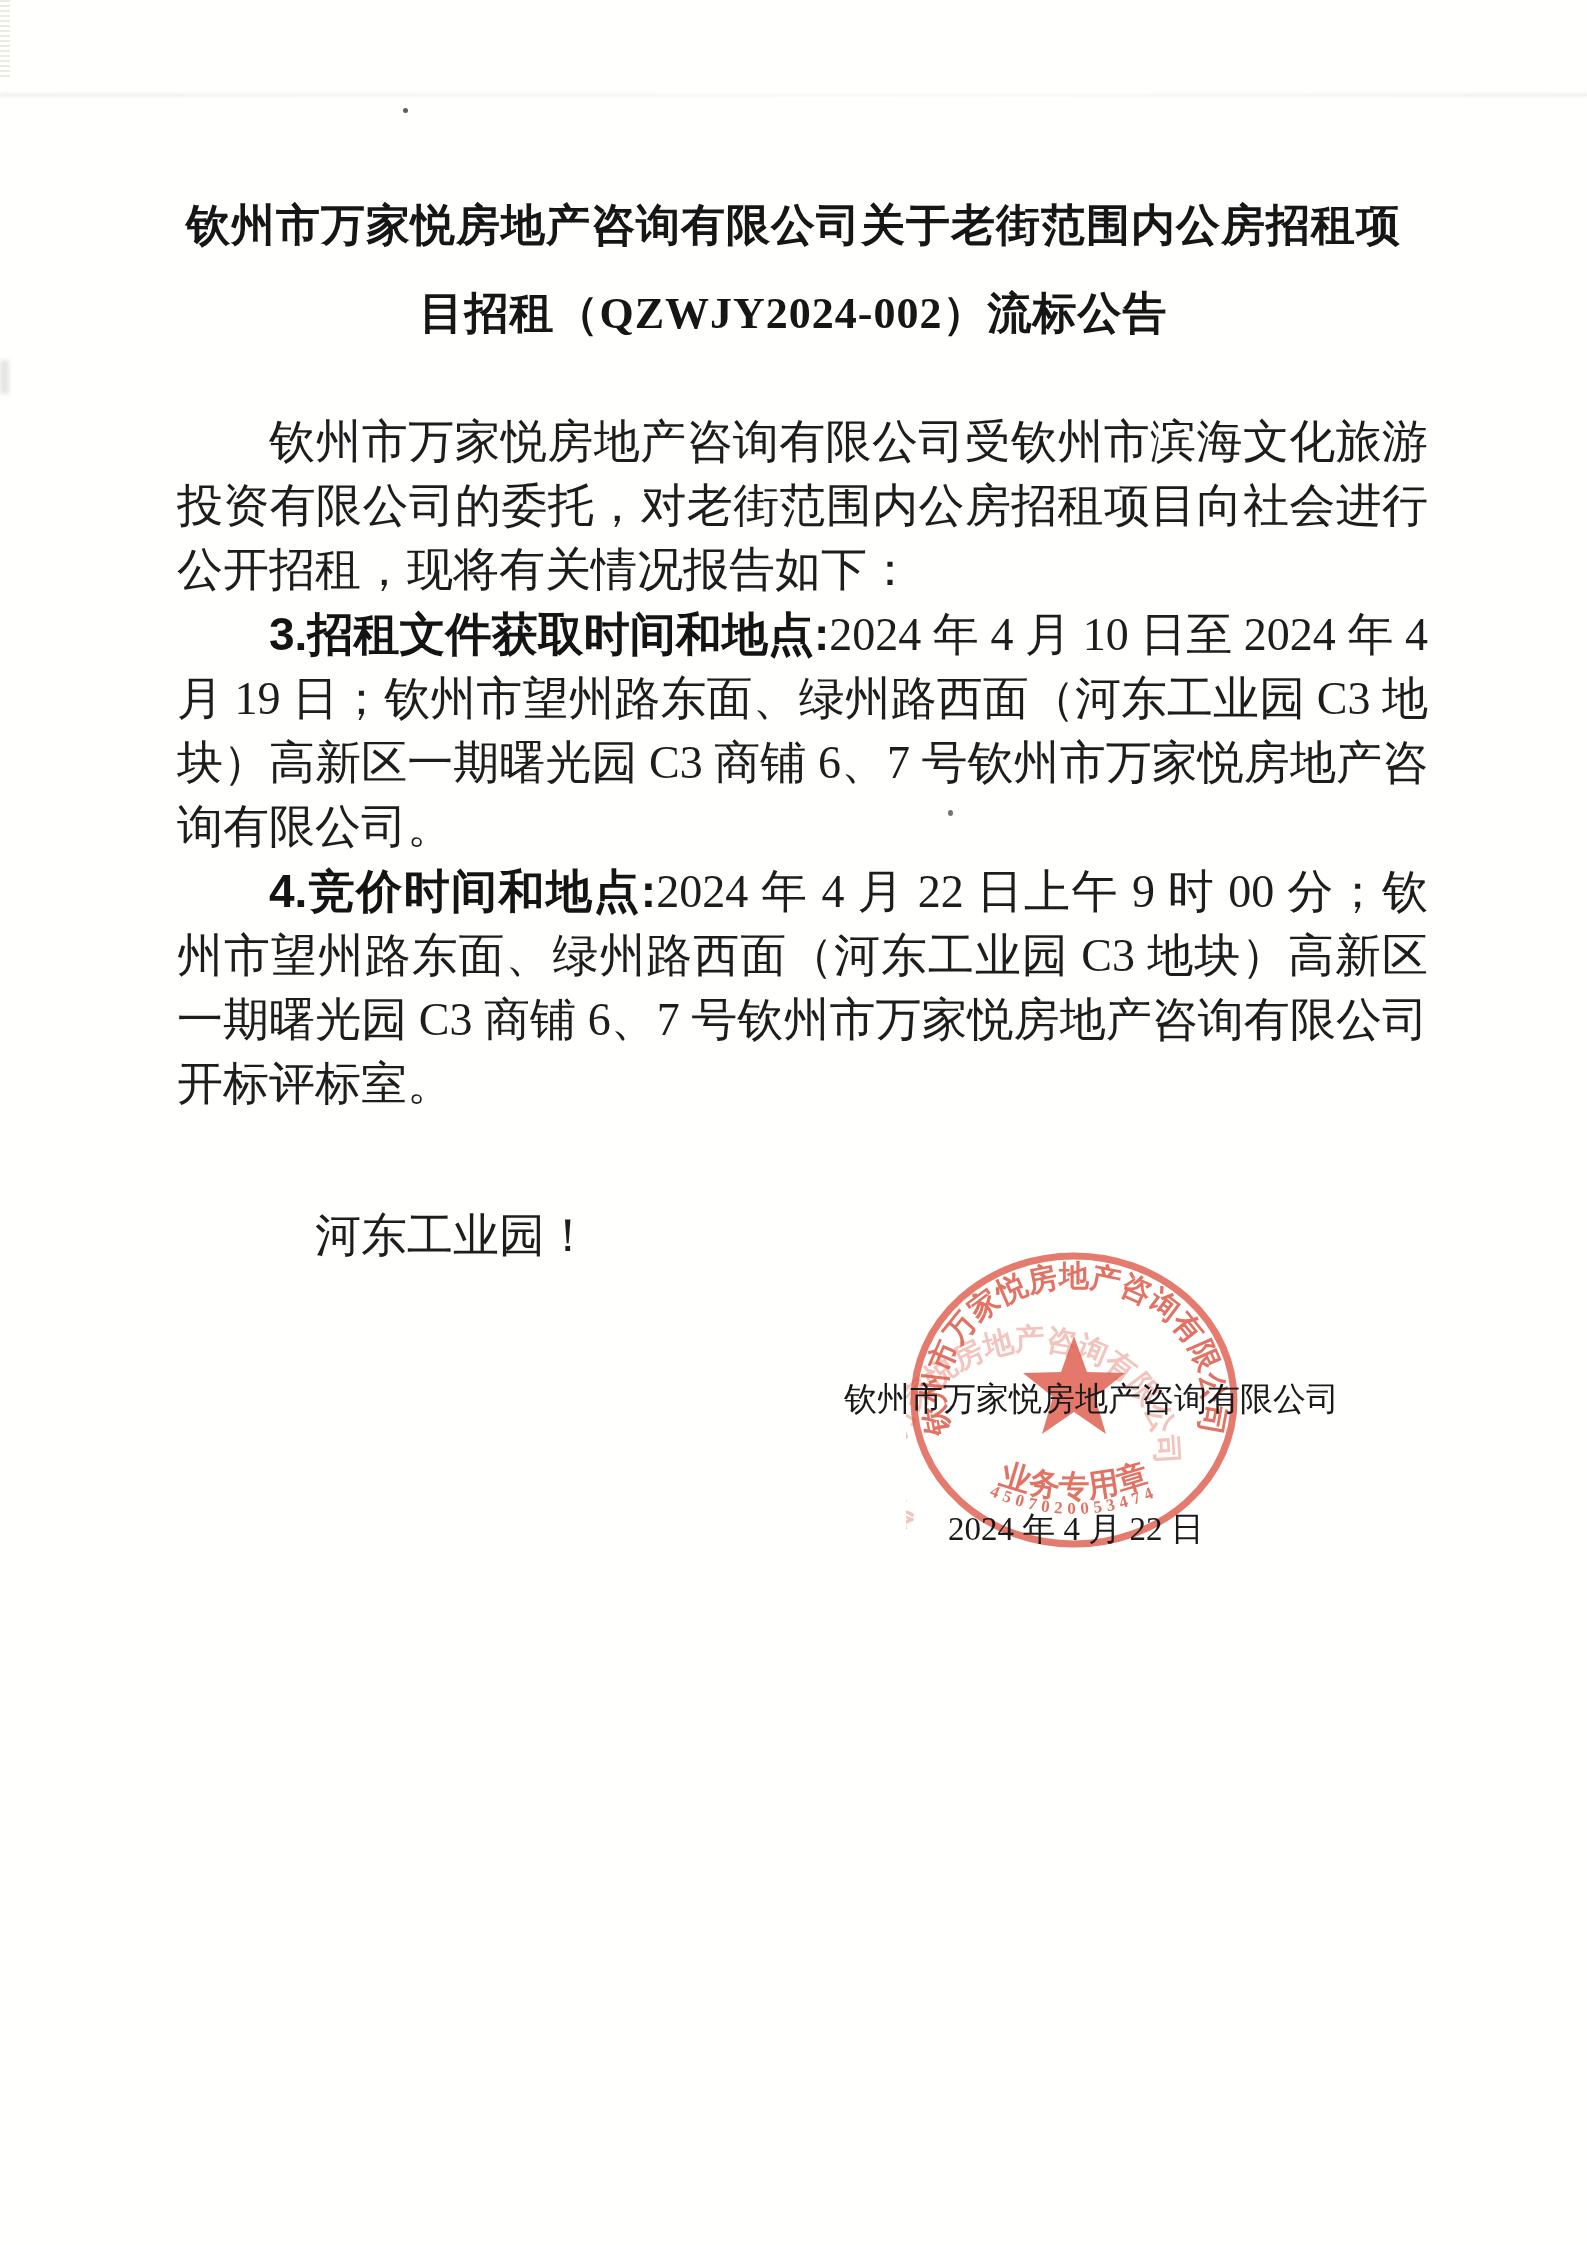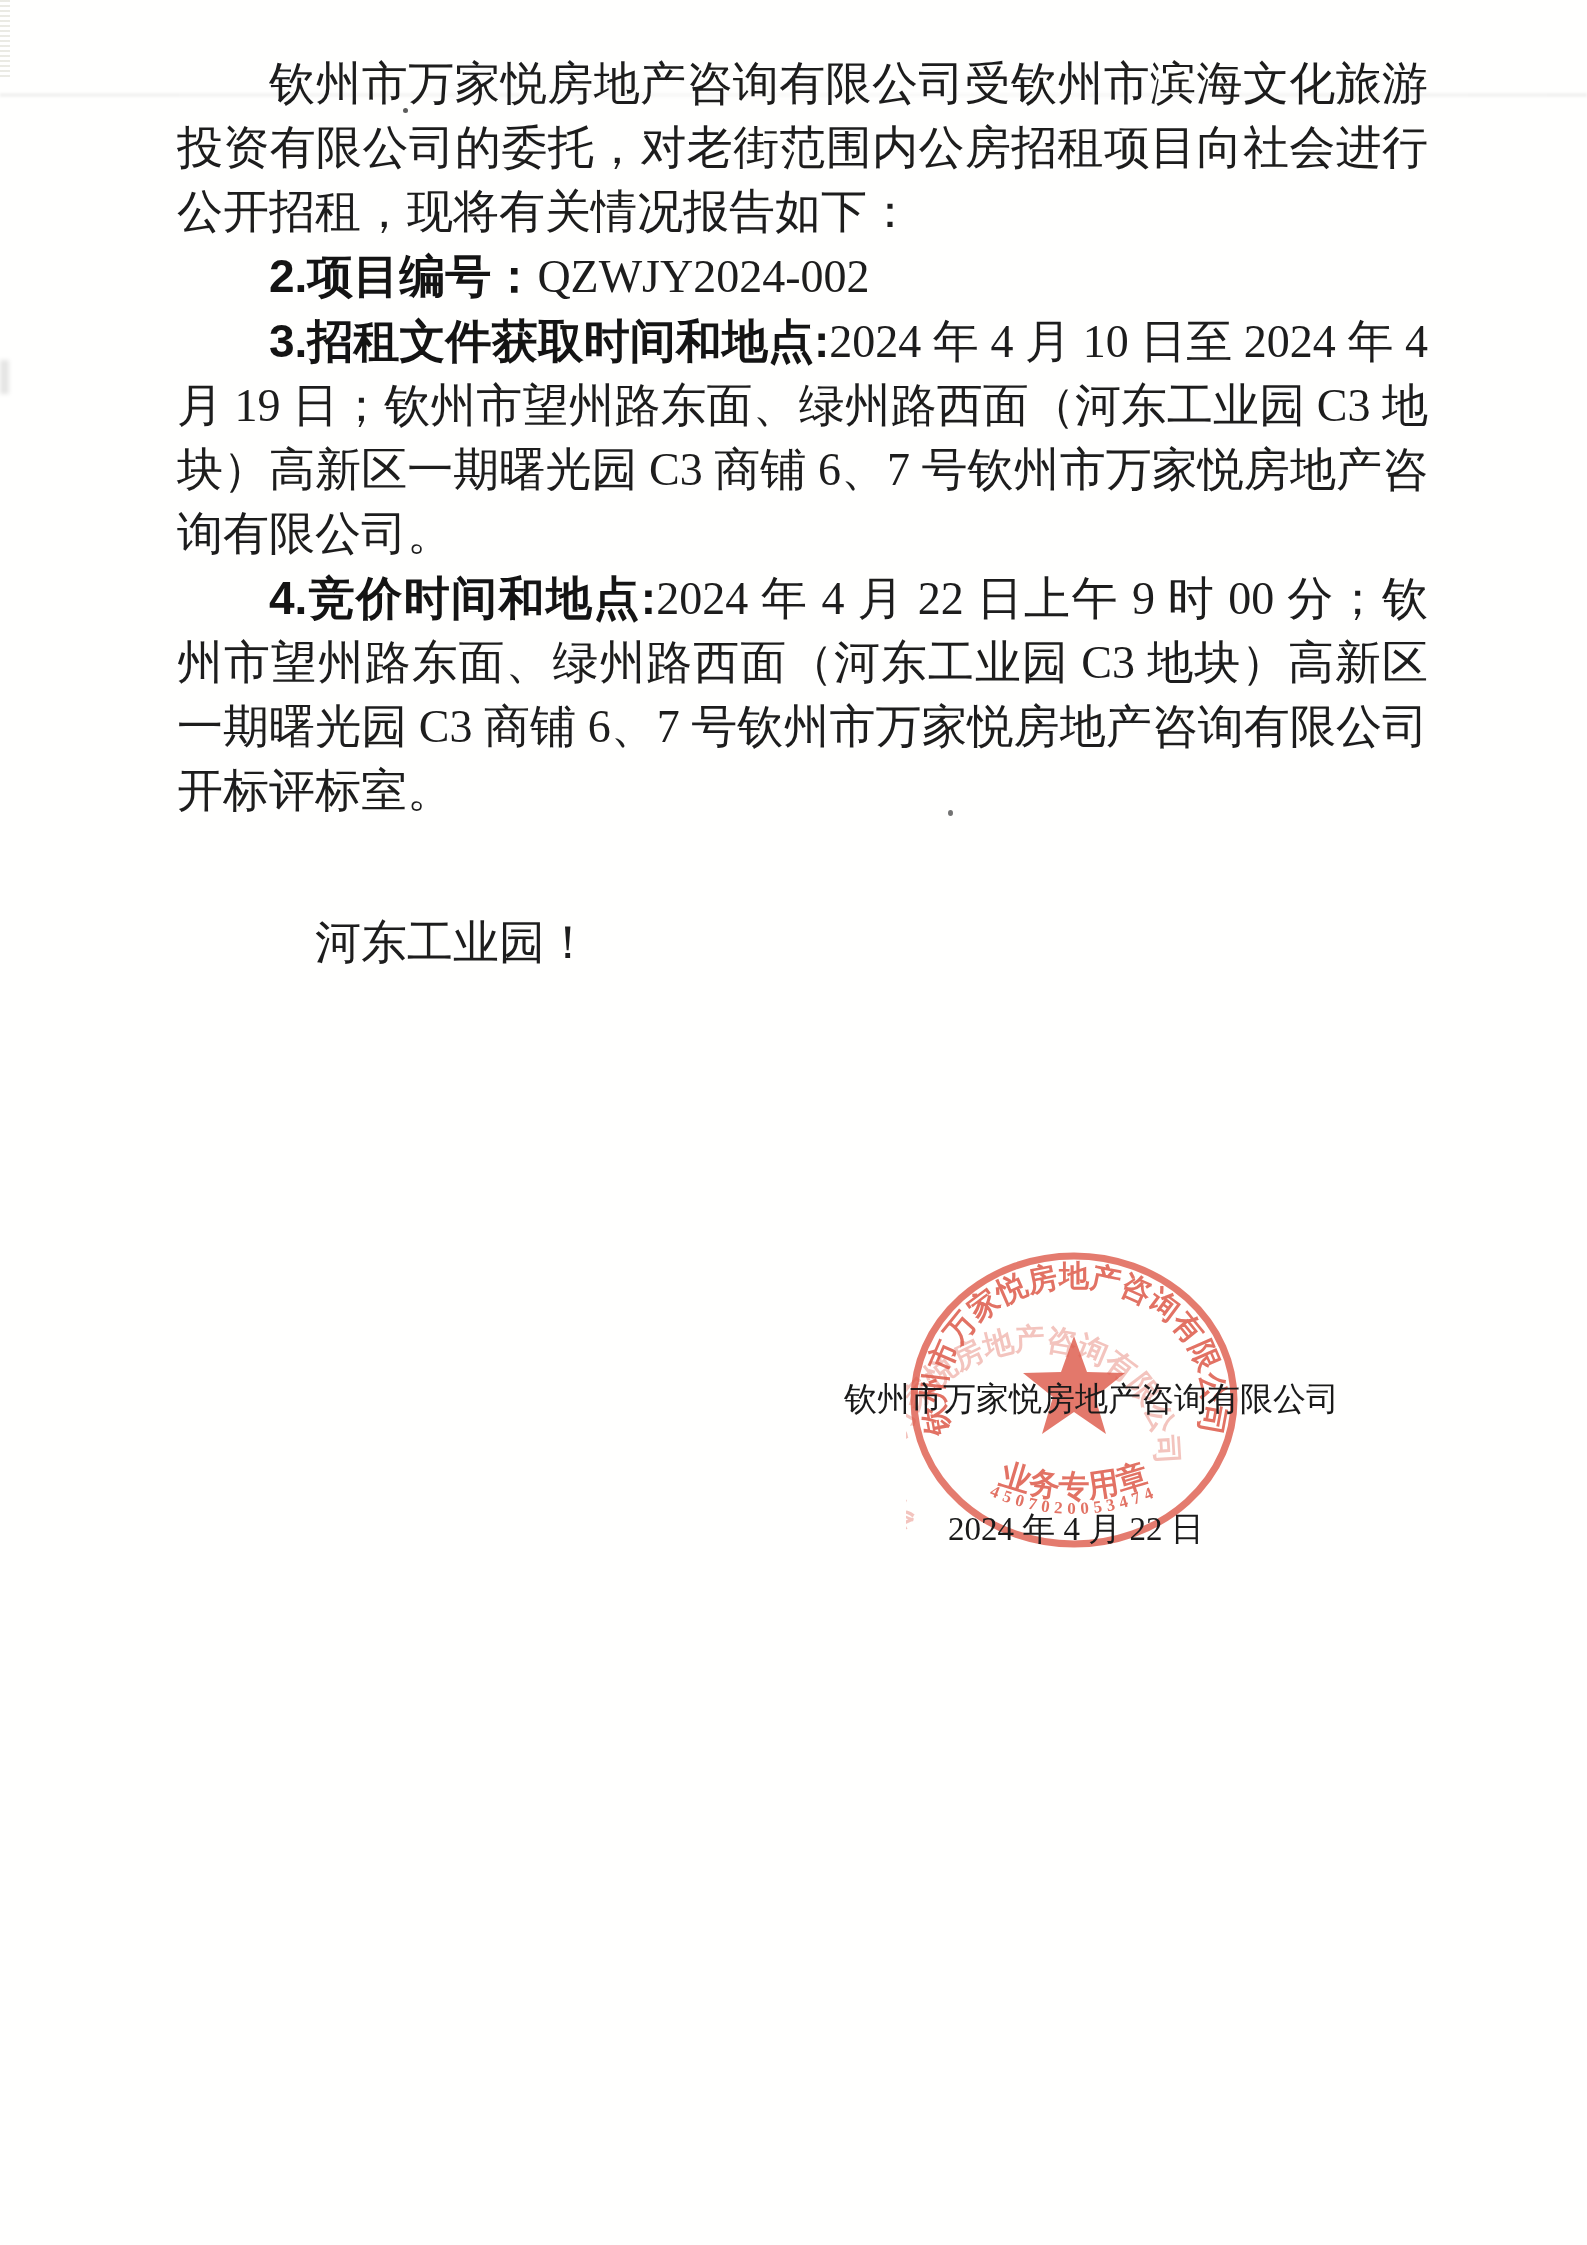--- a/index.html
+++ b/index.html
@@ -82,26 +82,29 @@
 <body>
 
 <div class="page">
 
   <div class="edge-strip"></div>
   <div class="scan-band"></div>
   <div class="speck-1"></div>
   <div class="speck-2"></div>
   <div class="smudge-left"></div>
 
+  <div class="doc-title">
+    <div>钦州市万家悦房地产咨询有限公司关于老街范围内公房招租项</div>
+    <div>目招租（QZWJY2024-002）流标公告</div>
+  </div>
 
   <div class="doc-body">
     <p><span>钦州市万家悦房地产咨询有限公司受钦州市滨海文化旅游投资有限公司的委托，对老街范围内公房招租项目向社会进行公开招租，现将有关情况报告如下：</span></p>
 
 
-    <p><span class="item-label">2.项目编号：</span><span>QZWJY2024-002</span></p>
 
     <p><span class="item-label">3.招租文件获取时间和地点:</span><span>2024 年 4 月 10 日至 2024 年 4 月 19 日；钦州市望州路东面、绿州路西面（河东工业园 C3 地块）高新区一期曙光园 C3 商铺 6、7 号钦州市万家悦房地产咨询有限公司。</span></p>
 
     <p><span class="item-label">4.竞价时间和地点:</span><span>2024 年 4 月 22 日上午 9 时 00 分；钦州市望州路东面、绿州路西面（河东工业园 C3 地块）高新区一期曙光园 C3 商铺 6、7 号钦州市万家悦房地产咨询有限公司开标评标室。</span></p>
 
 
     <p class="closing">河东工业园！</p>
   </div>
 
   <svg class="seal" viewBox="0 0 336 300" aria-hidden="true">

